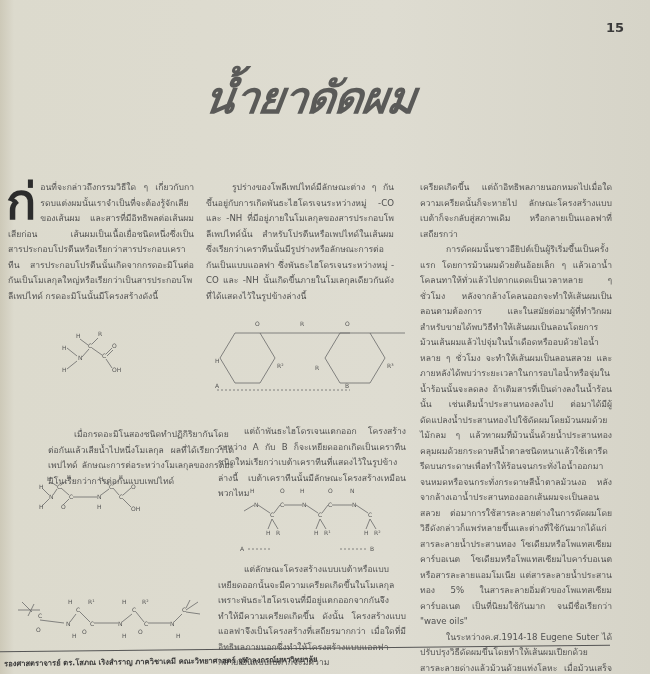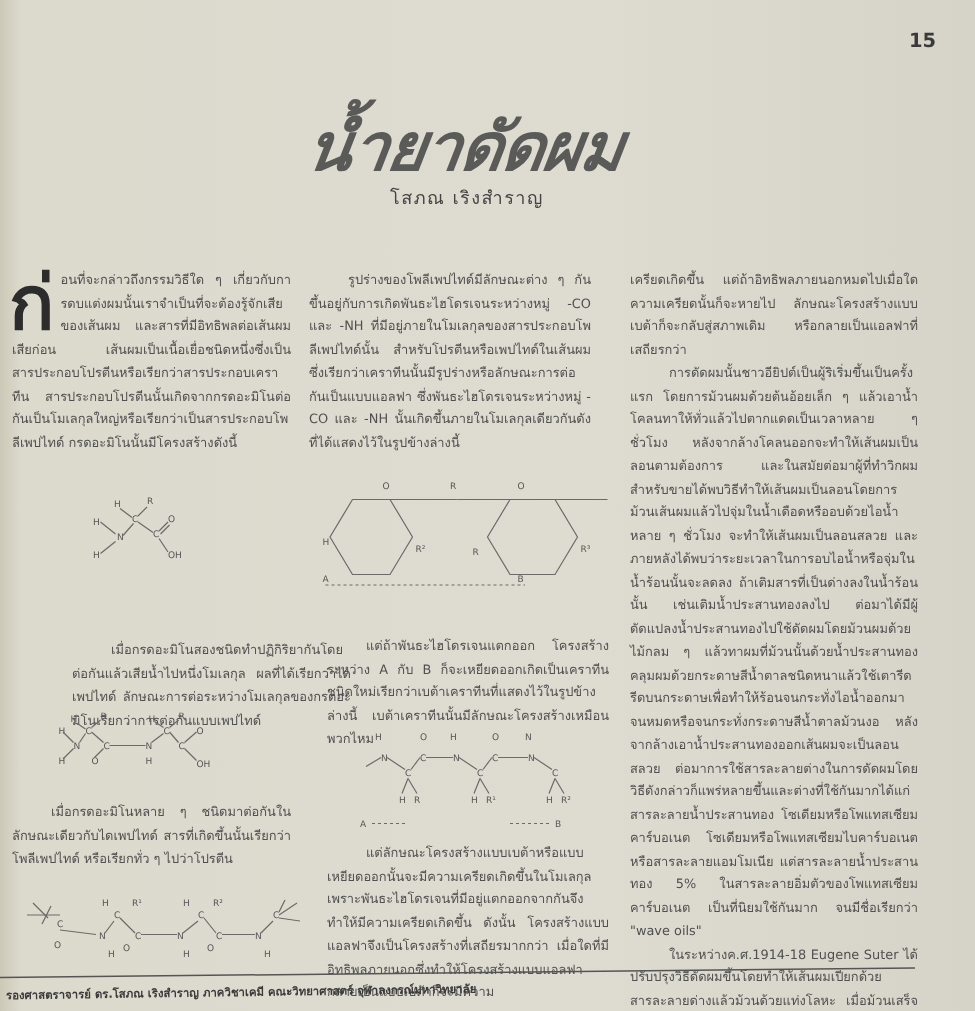--- a/index.html
+++ b/index.html
@@ -56,21 +56,20 @@
     transform: rotate(-0.8deg);
   }
 </style>
 </head>
 <body>
 
 <div class="page">
 
   <div class="page-number">15</div>
   <div class="title">น้ำยาดัดผม</div>
-  <div class="author">โสภณ   เริงสำราญ</div>
 
   <div class="col col1">
     <p>
       <span class="drop-cap">ก่</span><span>อนที่จะกล่าวถึงกรรมวิธีใด ๆ เกี่ยวกับการดบแต่งผมนั้นเราจำเป็นที่จะต้องรู้จักเสียของเส้นผม และสารที่มีอิทธิพลต่อเส้นผมเสียก่อน เส้นผมเป็นเนื้อเยื่อชนิดหนึ่งซึ่งเป็นสารประกอบโปรตีนหรือเรียกว่าสารประกอบเคราทีน สารประกอบโปรตีนนั้นเกิดจากกรดอะมิโนต่อกันเป็นโมเลกุลใหญ่หรือเรียกว่าเป็นสารประกอบโพลีเพปไทด์ กรดอะมิโนนั้นมีโครงสร้างดังนี้</span>
     </p>
   </div>
 
   <div class="mol" style="left:60px; top:330px;">
     <svg width="70" height="55" viewBox="0 0 70 55">
       <text x="16" y="8">H</text>
@@ -126,23 +125,20 @@
         <line x1="66" y1="20" x2="74" y2="14"></line>
       <line x1="78" y1="13" x2="84" y2="20"></line>
         <line x1="88" y1="20" x2="96" y2="13"></line>
       <line x1="88" y1="24" x2="96" y2="32"></line>
         <line x1="68" y1="6" x2="74" y2="10"></line>
       <line x1="78" y1="10" x2="84" y2="5"></line>
         <line x1="7" y1="31" x2="14" y2="24"></line>
     </svg>
   </div>
 
-  <div class="col" style="left:8px; top:535px; width:186px;">
-    <p class="indent">เมื่อกรดอะมิโนหลาย ๆ ชนิดมาต่อกันในลักษณะเดียวกับไดเพปไทด์ สารที่เกิดขึ้นนั้นเรียกว่า โพลีเพปไทด์ หรือเรียกทั่ว ๆ ไปว่าโปรตีน</p>
-  </div>
 
   <div class="mol" style="left:10px; top:598px;">
     <svg width="195" height="45" viewBox="0 0 195 45">
       <text x="28" y="20">C</text>
         <text x="26" y="34">O</text>
       <text x="56" y="28">N</text>
         <text x="62" y="40">H</text>
       <text x="58" y="6">H</text>
         <text x="66" y="14">C</text>
         <text x="78" y="6">R¹</text>

